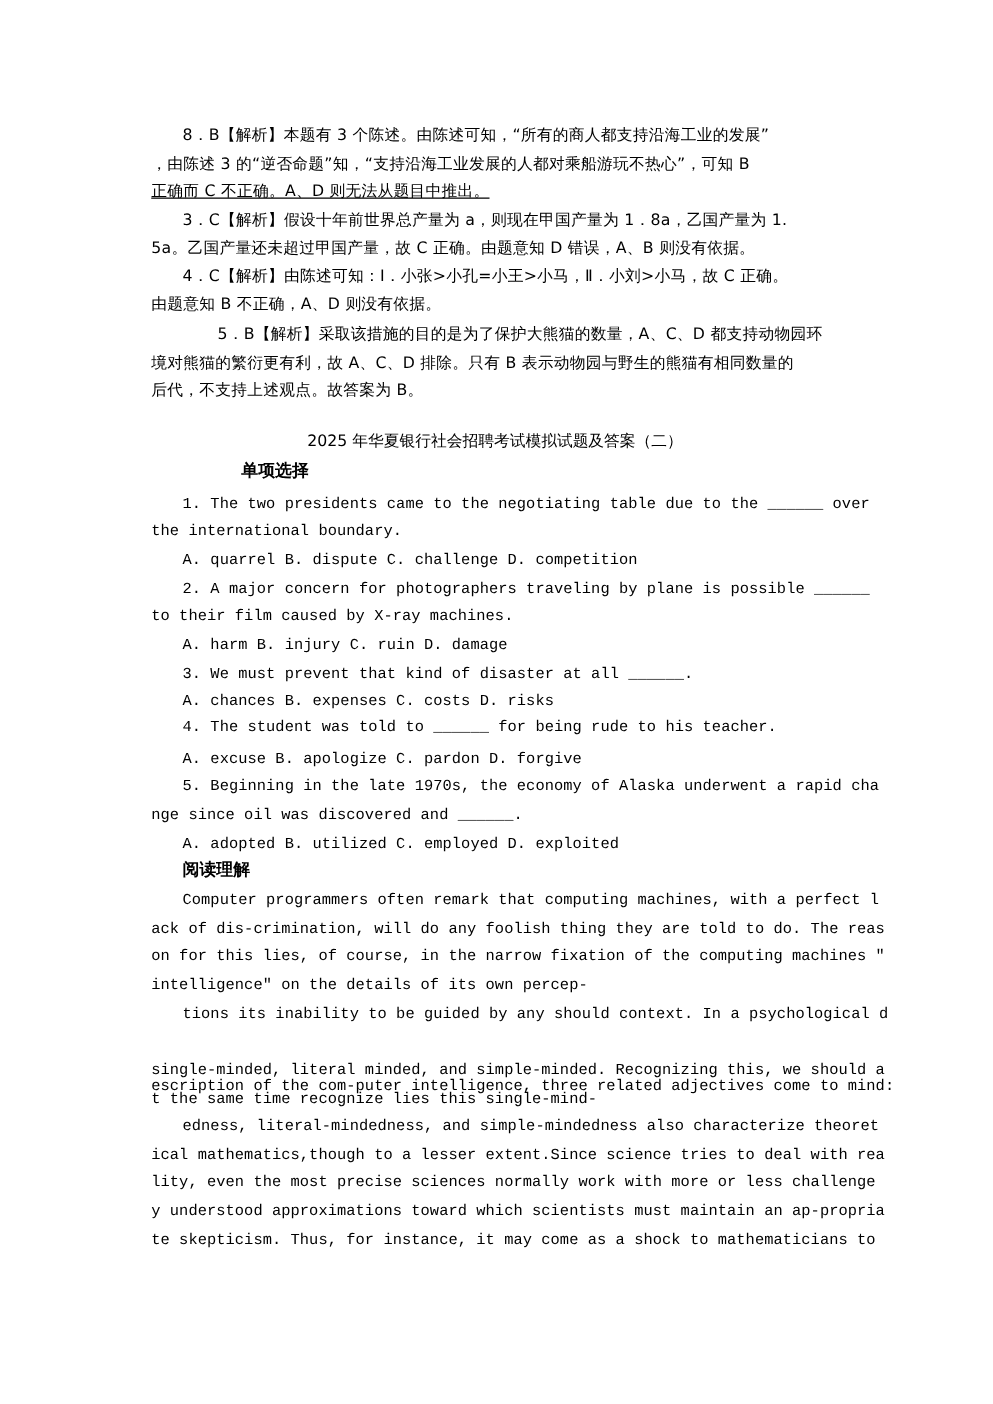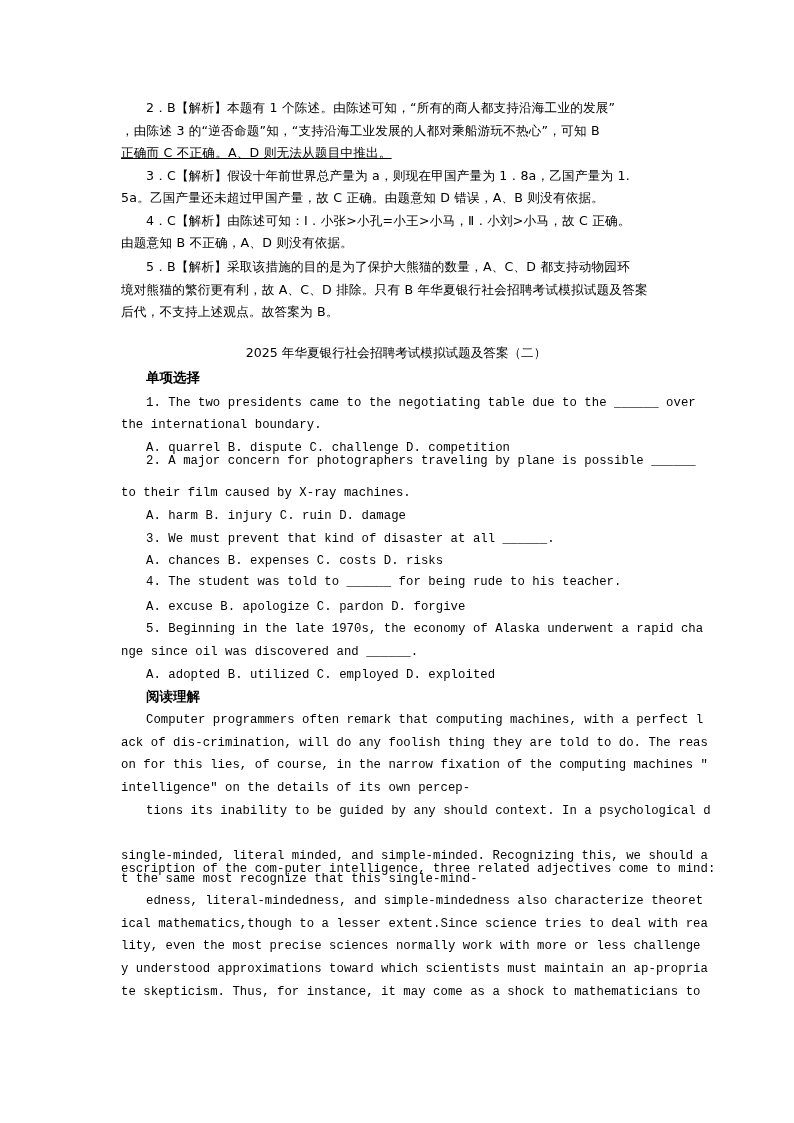--- a/index.html
+++ b/index.html
@@ -54,48 +54,48 @@
       font-size: 13.5px;
       left: 146px;
     }
   </style>
 </head>
 <body>
 
 <div class="page">
 
   <div>
-    <div class="line cn indent" style="top:99px;">2．B【解析】本题有 1 个陈述。由陈述可知，“所有的商人都支持沿海工业的发展”</div>
+    <div class="line cn indent" style="top:99px;">8．B【解析】本题有 3 个陈述。由陈述可知，“所有的商人都支持沿海工业的发展”</div>
     <div class="line cn" style="top:122px;">，由陈述 3 的“逆否命题”知，“支持沿海工业发展的人都对乘船游玩不热心”，可知 B</div>
     <div class="line cn" style="top:144px;text-decoration:underline;">正确而 C 不正确。A、D 则无法从题目中推出。</div>
 
     <div class="line cn indent" style="top:167px;">3．C【解析】假设十年前世界总产量为 a，则现在甲国产量为 1．8a，乙国产量为 1.</div>
     <div class="line cn" style="top:189px;">5a。乙国产量还未超过甲国产量，故 C 正确。由题意知 D 错误，A、B 则没有依据。</div>
 
     <div class="line cn indent" style="top:212px;">4．C【解析】由陈述可知：Ⅰ．小张&gt;小孔=小王&gt;小马，Ⅱ．小刘&gt;小马，故 C 正确。</div>
     <div class="line cn" style="top:234px;">由题意知 B 不正确，A、D 则没有依据。</div>
 
-    <div class="line cn indent" style="top:258px;">5．B【解析】采取该措施的目的是为了保护大熊猫的数量，A、C、D 都支持动物园环</div>
-    <div class="line cn" style="top:281px;">境对熊猫的繁衍更有利，故 A、C、D 排除。只有 B 年华夏银行社会招聘考试模拟试题及答案</div>
+    <div class="line cn indent" style="top:258px;margin-left:28px;">5．B【解析】采取该措施的目的是为了保护大熊猫的数量，A、C、D 都支持动物园环</div>
+    <div class="line cn" style="top:281px;">境对熊猫的繁衍更有利，故 A、C、D 排除。只有 B 表示动物园与野生的熊猫有相同数量的</div>
     <div class="line cn" style="top:303px;">后代，不支持上述观点。故答案为 B。</div>
   </div>
 
   <div class="line title" style="top:344px;">2025 年华夏银行社会招聘考试模拟试题及答案（二）</div>
 
   <div>
-    <div class="line heading" style="top:368px;">单项选择</div>
+    <div class="line heading" style="top:368px;margin-left:47px;">单项选择</div>
 
     <div>
       <div class="line mono indent" style="top:394px;">1. The two presidents came to the negotiating table due to the ______ over</div>
       <div class="line mono" style="top:416px;">the international boundary.</div>
       <div class="line mono indent" style="top:439px;">A. quarrel B. dispute C. challenge D. competition</div>
     </div>
 
     <div>
-      <div class="line mono indent" style="top:452px;">2. A major concern for photographers traveling by plane is possible ______</div>
+      <div class="line mono indent" style="top:462px;">2. A major concern for photographers traveling by plane is possible ______</div>
       <div class="line mono" style="top:484px;">to their film caused by X-ray machines.</div>
       <div class="line mono indent" style="top:507px;">A. harm B. injury C. ruin D. damage</div>
     </div>
 
     <div>
       <div class="line mono indent" style="top:530px;">3. We must prevent that kind of disaster at all ______.</div>
       <div class="line mono indent" style="top:552px;">A. chances B. expenses C. costs D. risks</div>
     </div>
 
     <div>
@@ -117,21 +117,21 @@
       <div class="line mono indent" style="top:711px;font-family:Liberation Mono, monospace;">Computer programmers often remark that computing machines, with a perfect l</div>
       <div class="line mono" style="top:734px;">ack of dis-crimination, will do any foolish thing they are told to do. The reas</div>
       <div class="line mono" style="top:756px;">on for this lies, of course, in the narrow fixation of the computing machines ″</div>
       <div class="line mono" style="top:779px;">intelligence″ on the details of its own percep-</div>
     </div>
 
     <div>
       <div class="line mono indent" style="top:802px;">tions its inability to be guided by any should context. In a psychological d</div>
       <div class="line mono" style="top:824px;margin-top:36px;">escription of the com-puter intelligence, three related adjectives come to mind:</div>
       <div class="line mono" style="top:847px;">single-minded, literal minded, and simple-minded. Recognizing this, we should a</div>
-      <div class="line mono" style="top:870px;">t the same most recognize that this single-mind-</div>
+      <div class="line mono" style="top:870px;">t the same time recognize lies this single-mind-</div>
     </div>
 
     <div>
       <div class="line mono indent" style="top:892px;">edness, literal-mindedness, and simple-mindedness also characterize theoret</div>
       <div class="line mono" style="top:915px;">ical mathematics,though to a lesser extent.Since science tries to deal with rea</div>
       <div class="line mono" style="top:937px;">lity, even the most precise sciences normally work with more or less challenge</div>
       <div class="line mono" style="top:960px;">y understood approximations toward which scientists must maintain an ap-propria</div>
       <div class="line mono" style="top:983px;">te skepticism. Thus, for instance, it may come as a shock to mathematicians to</div>
     </div>
   </div>

